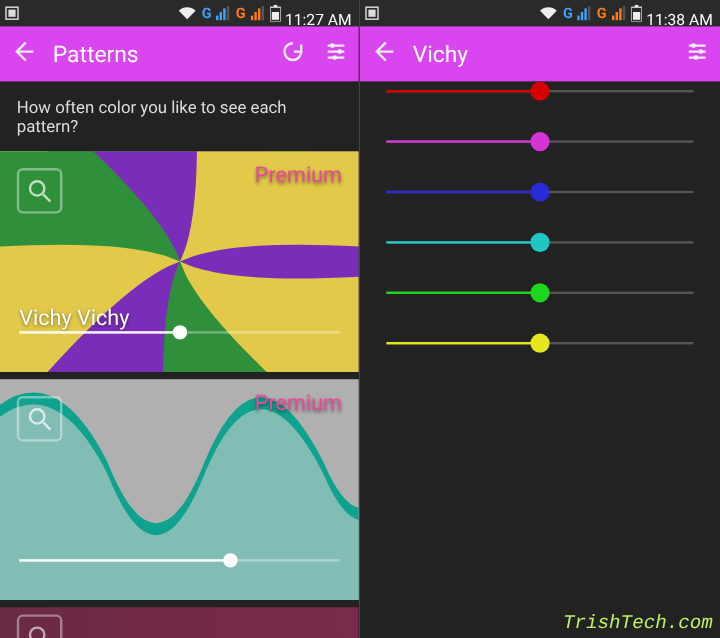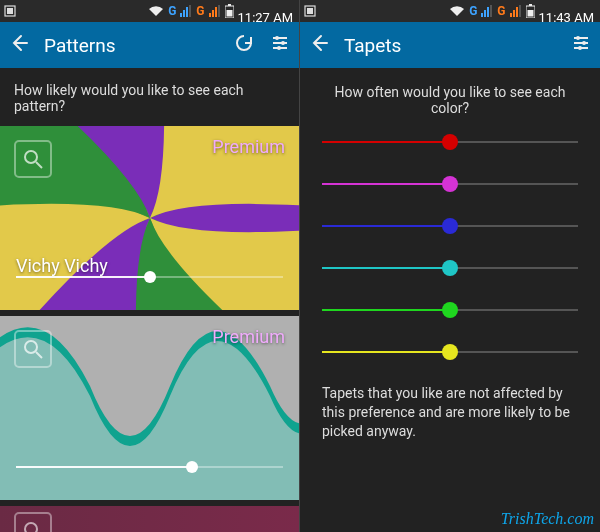--- a/index.html
+++ b/index.html
@@ -38,21 +38,21 @@
   .status .left-icons { display: flex; align-items: center; margin-right: auto; gap: 3px; }
   .status svg { display: block; }
   .status .g { font-weight: bold; }
   .status .g1 { color: #3da3ff; font-size: 12px; }
   .status .g2 { color: #ff7a1a; font-size: 12px; }
   .status .time { font-size: 13px; color: #fff; margin-top: 12px; }
 
   
   .actionbar {
     height: 46px;
-    background: #0369a1;
+    background: #d946ef;
     display: flex;
     align-items: center;
     padding: 0 8px;
     gap: 14px;
   }
   .actionbar .title { color: #fff; font-size: 19px; flex: 1; }
   .actionbar .ab-icon { color: #ddd; width: 22px; text-align: center; }
 
   
   .content {
@@ -72,21 +72,21 @@
   
   .cards { flex: 1; overflow: hidden; }
   .card {
     position: relative;
     height: 184px;
     margin-bottom: 6px;
     overflow: hidden;
   }
   .card .premium {
     position: absolute; top: 10px; right: 14px;
-    color: #f0abfc; font-size: 18px;
+    color: #ec4899; font-size: 18px;
     text-shadow: 0 1px 3px rgba(0,0,0,.5);
   }
   .card .mag {
     position: absolute; top: 14px; left: 14px;
     width: 38px; height: 38px;
     border: 2px solid rgba(255,255,255,.4);
     border-radius: 5px;
     display: flex; align-items: center; justify-content: center;
   }
   .card .label {
@@ -141,24 +141,24 @@
 
   .footnote {
     color: #ddd;
     font-size: 14px;
     padding: 24px 22px 0;
     line-height: 1.35;
   }
 
   .watermark {
     position: absolute; right: 6px; bottom: 4px;
-    color: #0ea5e9;
+    color: #bef264;
     font-style: italic;
     font-size: 16px;
-    font-family: Liberation Serif, serif;
+    font-family: Liberation Mono, monospace;
     z-index: 50;
   }
 
   
   .bg-swirl {
     position: absolute; inset: 0;
     background: #5ea03a;
   }
   
   .bg-wave {
@@ -223,21 +223,21 @@
             <circle cx="7" cy="5" r="2" fill="#eee"></circle>
             <line x1="3" y1="10" x2="17" y2="10" stroke="#eee" stroke-width="2"></line>
             <circle cx="13" cy="10" r="2" fill="#eee"></circle>
             <line x1="3" y1="15" x2="17" y2="15" stroke="#eee" stroke-width="2"></line>
             <circle cx="9" cy="15" r="2" fill="#eee"></circle>
           </svg>
       </span>
     </div>
 
     <div class="content">
-      <div class="question">How likely would you like to see each pattern?</div>
+      <div class="question">How often color you like to see each pattern?</div>
       <div class="cards">
 
         <div class="card">
           <div class="bg-swirl">
             <svg width="300" height="184" viewBox="0 0 300 184" preserveAspectRatio="xMidYMid slice">
               <g transform="translate(150 92)">
                 <path d="M0 0 Q 60 -20 200 -200 L 200 200 Q 60 20 0 0 Z" fill="#7a2db8" transform="rotate(0)"></path>
                 <path d="M0 0 Q 60 -20 200 -200 L 200 200 Q 60 20 0 0 Z" fill="#e2c94a" transform="rotate(45)"></path>
                 <path d="M0 0 Q 60 -20 200 -200 L 200 200 Q 60 20 0 0 Z" fill="#2f8f3a" transform="rotate(90)"></path>
                 <path d="M0 0 Q 60 -20 200 -200 L 200 200 Q 60 20 0 0 Z" fill="#7a2db8" transform="rotate(135)"></path>
@@ -325,44 +325,43 @@
           <rect x="0" y="8" width="2" height="4" fill="#ff7a1a"></rect>
           <rect x="3" y="5" width="2" height="7" fill="#ff7a1a"></rect>
           <rect x="6" y="2" width="2" height="10" fill="#ff7a1a"></rect>
           <rect x="9" y="0" width="2" height="12" fill="#555"></rect>
         </svg>
       <svg width="9" height="14" viewBox="0 0 9 14">
           <rect x="3" y="0" width="3" height="2" fill="#eee"></rect>
           <rect x="0" y="2" width="9" height="12" fill="none" stroke="#eee"></rect>
           <rect x="1.5" y="6" width="6" height="6.5" fill="#eee"></rect>
         </svg>
-      <span class="time"><span>11:43</span> <span>AM</span></span>
+      <span class="time"><span>11:38</span> <span>AM</span></span>
     </div>
 
     <div class="actionbar">
       <span class="ab-icon">
         <svg width="20" height="20" viewBox="0 0 20 20">
             <path d="M12 3 L5 10 L12 17 M5 10 H18" stroke="#eee" stroke-width="2" fill="none" stroke-linecap="round"></path>
           </svg>
       </span>
-      <div class="title">Tapets</div>
+      <div class="title">Vichy</div>
       <span class="ab-icon">
         <svg width="20" height="20" viewBox="0 0 20 20">
             <line x1="3" y1="5" x2="17" y2="5" stroke="#eee" stroke-width="2"></line>
             <circle cx="7" cy="5" r="2" fill="#eee"></circle>
             <line x1="3" y1="10" x2="17" y2="10" stroke="#eee" stroke-width="2"></line>
             <circle cx="13" cy="10" r="2" fill="#eee"></circle>
             <line x1="3" y1="15" x2="17" y2="15" stroke="#eee" stroke-width="2"></line>
             <circle cx="9" cy="15" r="2" fill="#eee"></circle>
           </svg>
       </span>
     </div>
 
     <div class="content">
-      <div class="question center">How often would you like to see each color?</div>
 
       <div class="color-sliders">
         <div class="cslider">
             <div class="track-full"></div>
             <div class="track-fill" style="width:50%;background:#d50000"></div>
             <div class="thumb" style="left:50%;background:#d50000"></div>
           </div>
         <div class="cslider">
             <div class="track-full"></div>
             <div class="track-fill" style="width:50%;background:#d533d5"></div>
@@ -383,19 +382,18 @@
             <div class="track-fill" style="width:50%;background:#1fd61f"></div>
             <div class="thumb" style="left:50%;background:#1fd61f"></div>
           </div>
         <div class="cslider">
             <div class="track-full"></div>
             <div class="track-fill" style="width:50%;background:#e6e61f"></div>
             <div class="thumb" style="left:50%;background:#e6e61f"></div>
           </div>
       </div>
 
-      <div class="footnote">Tapets that you like are not affected by this preference and are more likely to be picked anyway.</div>
     </div>
   </div>
 
 </div>
 
 <div class="watermark">TrishTech.com</div>
 
 </body></html>

